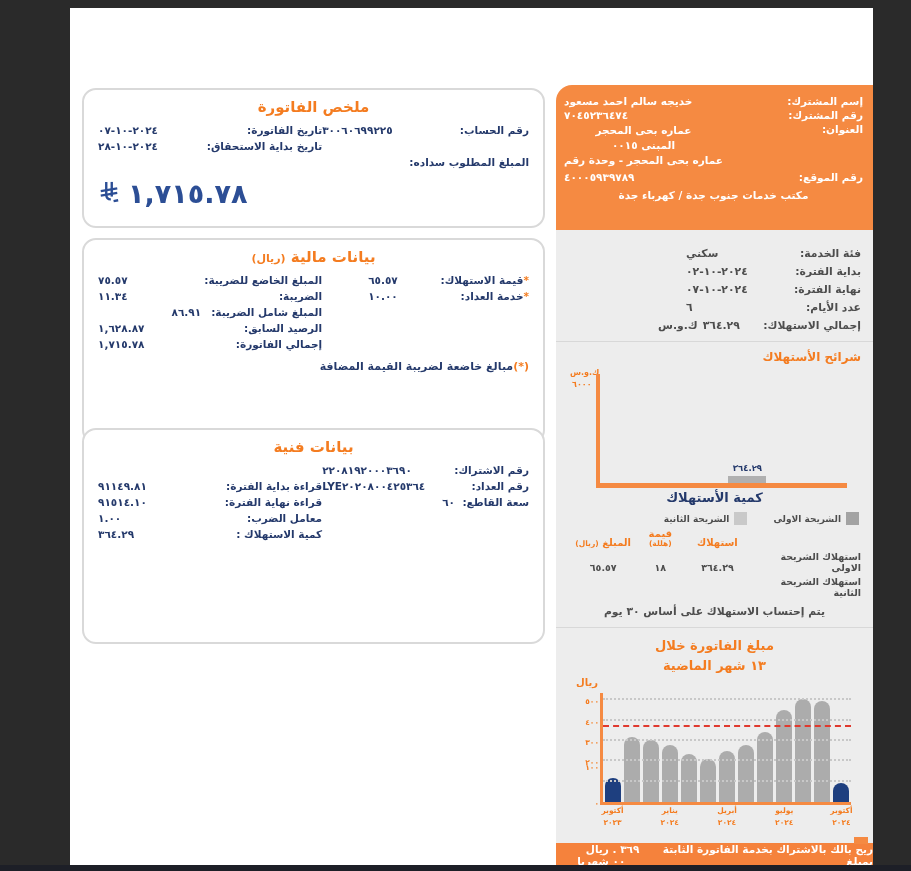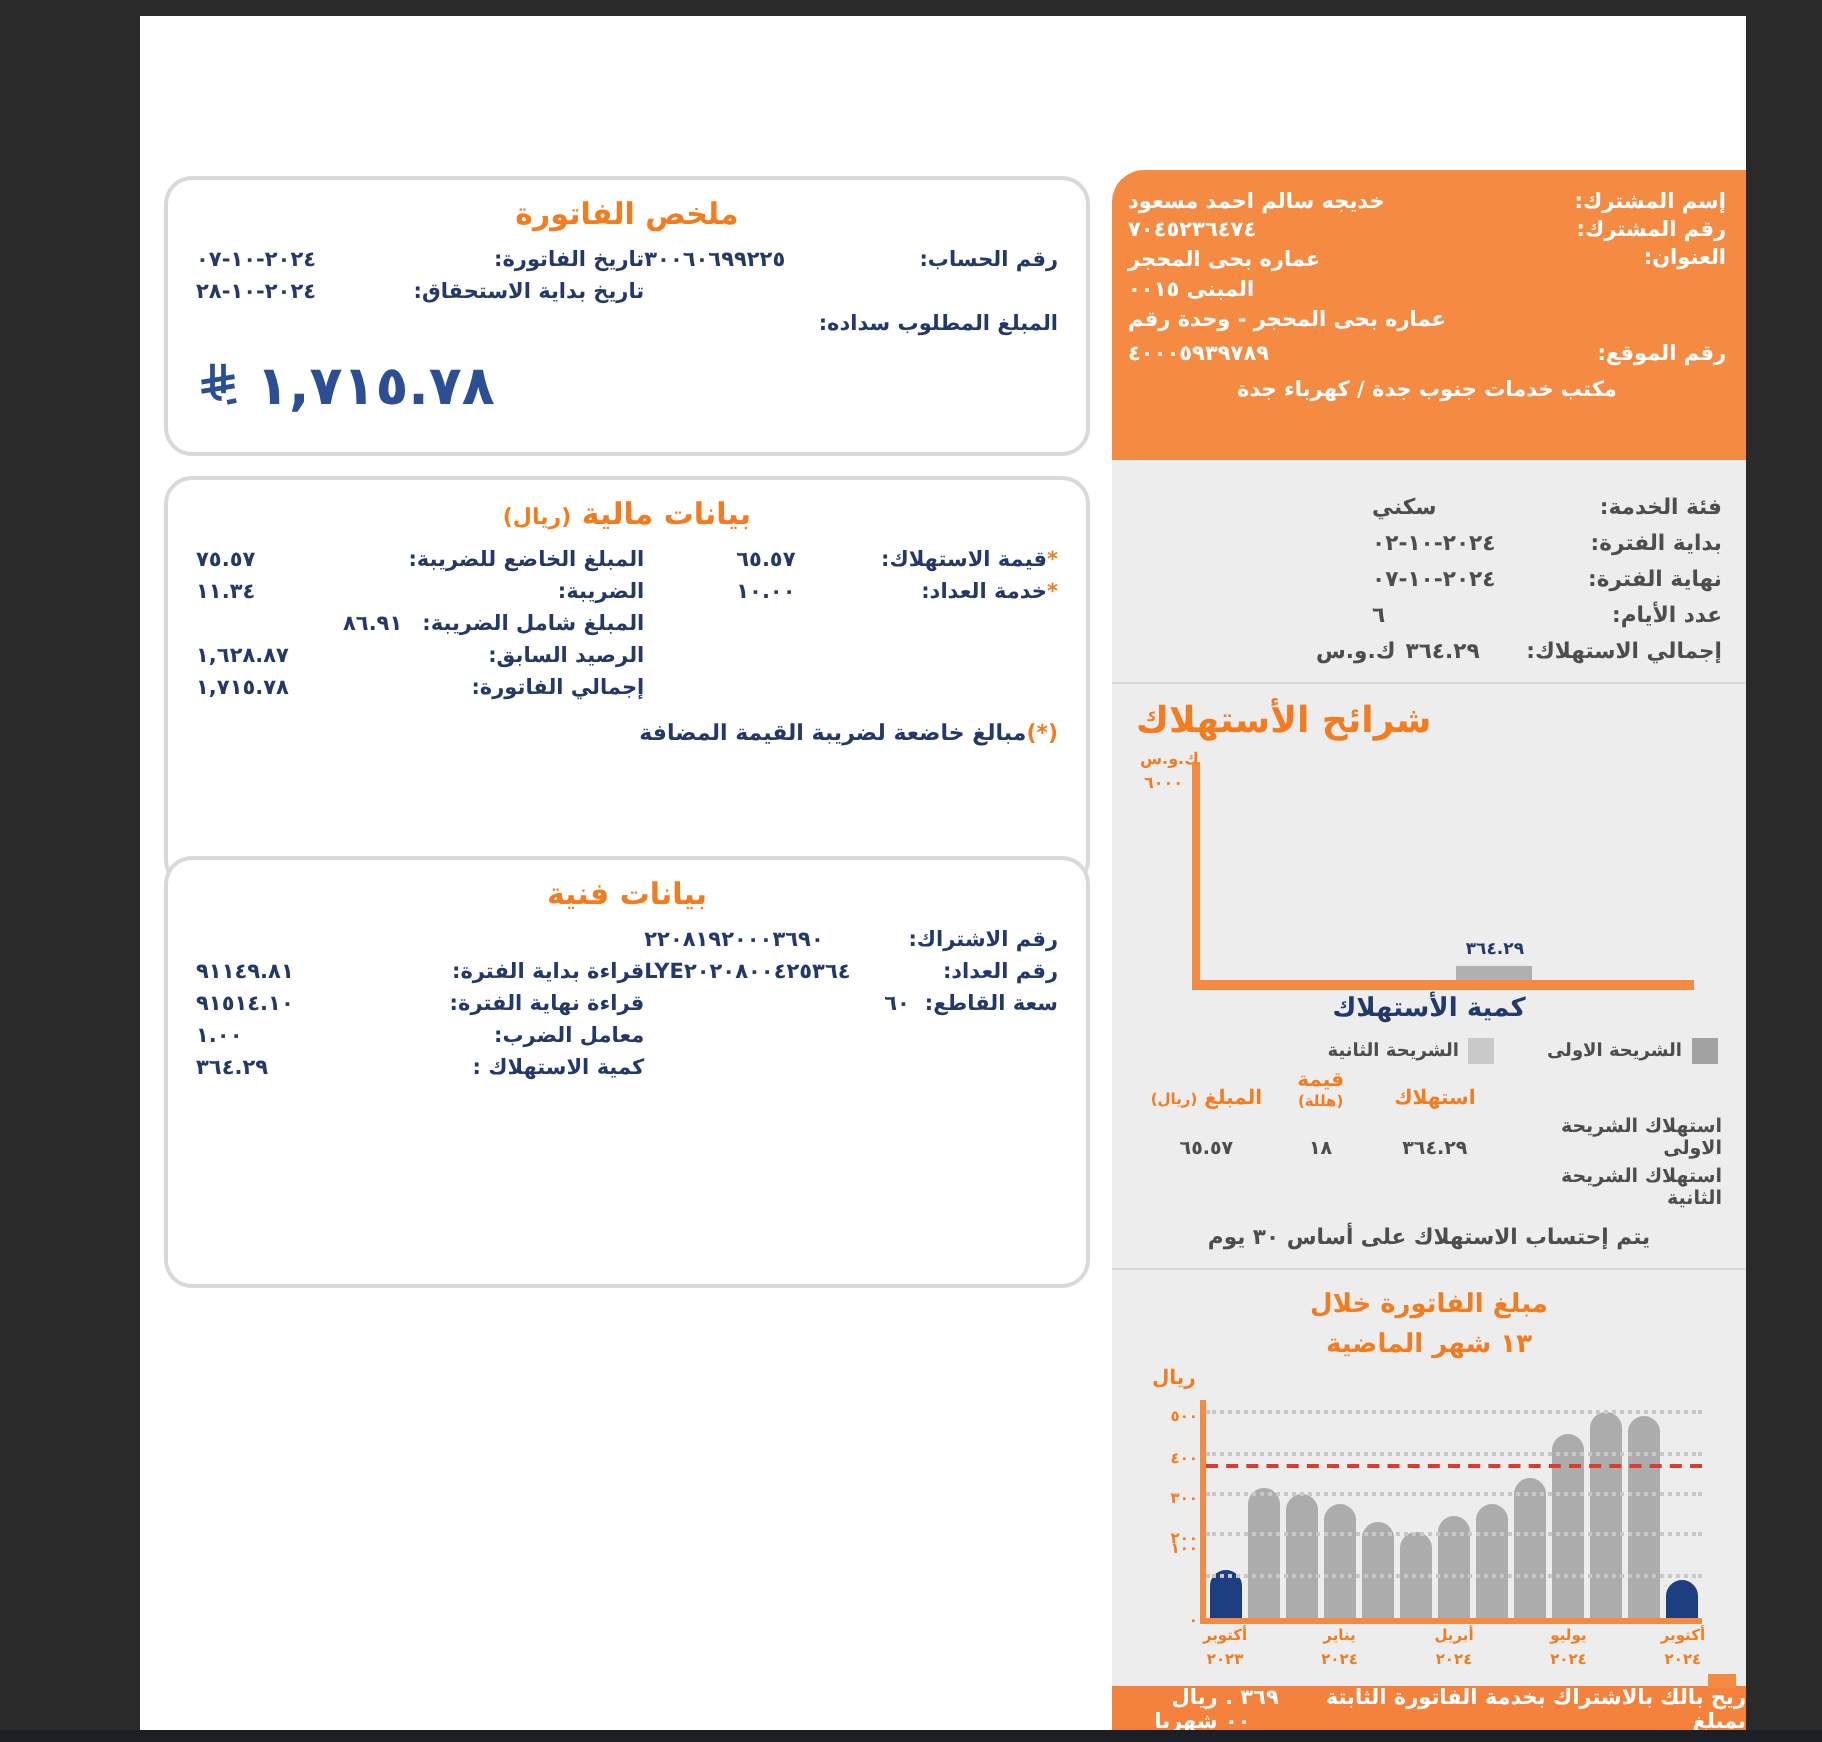--- a/index.html
+++ b/index.html
@@ -36,32 +36,32 @@
   .indent-label{width:60%;margin-left:auto;text-align:right;}
 
   
   #rpanel{position:absolute;right:0;top:77px;width:317px;height:781px;direction:rtl;}
   #obox{background:#F58A42;border-radius:16px 0 0 0;height:145px;padding:8px 10px 4px 8px;color:#fff;
     font-weight:bold;font-size:10.5px;}
   .orow{display:flex;direction:rtl;margin:2px 0;}
   .orow .olbl{width:36%;}
   .orow .oval{width:64%;display:flex;justify-content:flex-end;text-align:right;}
   .oval .v{direction:ltr;unicode-bidi:isolate;}
-  .addr div{text-align:left;line-height:1.45;}
+  .addr div{text-align:center;line-height:1.45;}
   .office{text-align:center;margin-top:6px;font-size:10.5px;}
 
   #gray{background:#EDEDED;height:636px;padding:12px 12px 0 12px;position:relative;}
   .srow{display:flex;direction:rtl;font-size:10.8px;font-weight:bold;color:#4D4D4D;margin:5px 0;}
   .srow .slbl{width:47%;}
   .srow .sval{width:53%;display:flex;justify-content:flex-end;gap:5px;padding-left:118px;white-space:nowrap;}
   .srow .sval .v{direction:ltr;unicode-bidi:isolate;}
   .divider{border-top:1.5px solid #D8D8D8;margin:9px -12px 8px -12px;}
 
   
-  .tier-title{text-align:left;color:#F47C20;font-weight:bold;font-size:18px;margin:4px 0 6px;}
+  .tier-title{text-align:right;color:#F47C20;font-weight:bold;font-size:12px;margin:4px 0 6px;}
   #tier-chart{position:relative;height:118px;direction:ltr;margin:0 14px 0 28px;}
   #tier-yunit{position:absolute;left:-26px;top:-2px;color:#F47C20;font-size:8px;font-weight:bold;}
   #tier-ymax{position:absolute;left:-24px;top:10px;color:#F47C20;font-size:8px;font-weight:bold;}
   #tier-plot{position:absolute;left:0;right:0;top:4px;bottom:0;border-left:4px solid #F58A42;
     border-bottom:5px solid #F58A42;}
   #tier-bar{position:absolute;left:52%;bottom:0;width:38px;background:#B0B0B0;}
   #tier-bar-label{position:absolute;left:52%;width:38px;text-align:center;bottom:10px;
     color:#24396B;font-size:8.5px;font-weight:bold;direction:ltr;}
   .tier-xlabel{text-align:center;color:#24396B;font-weight:bold;font-size:13px;margin-top:2px;}
 

